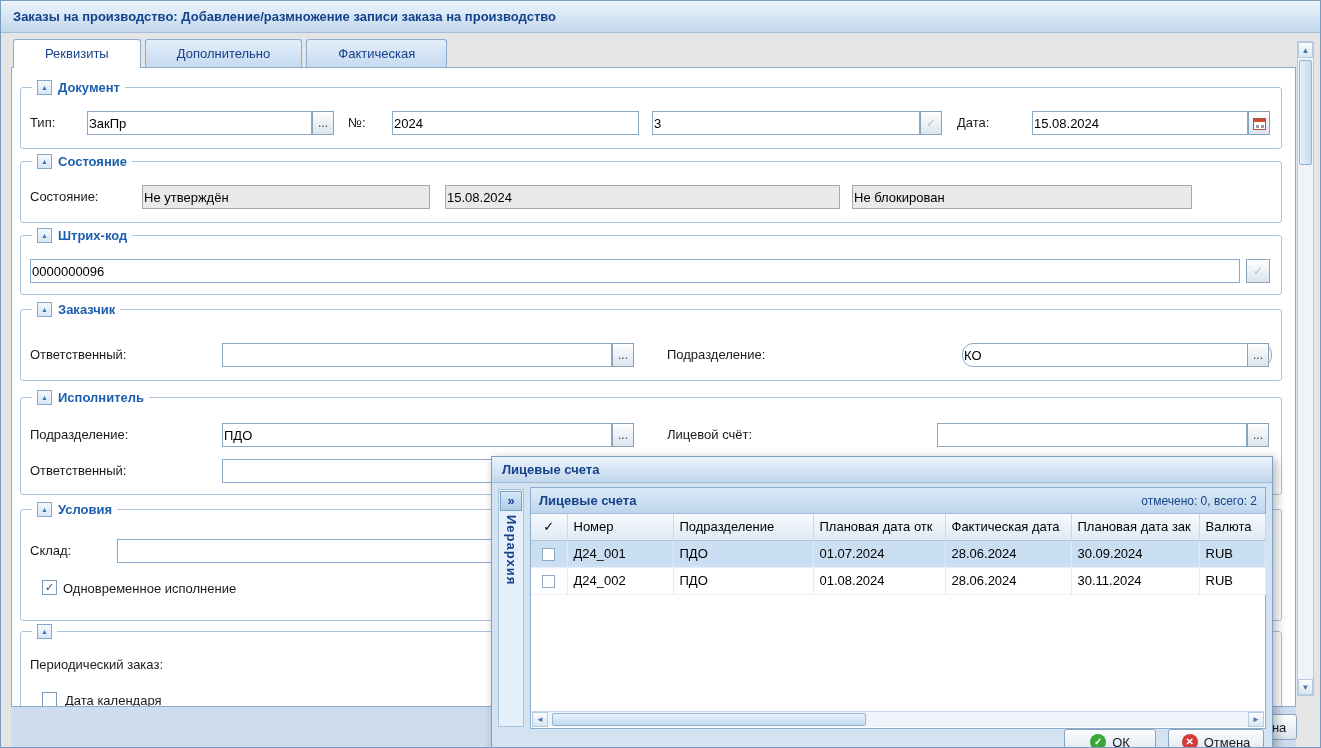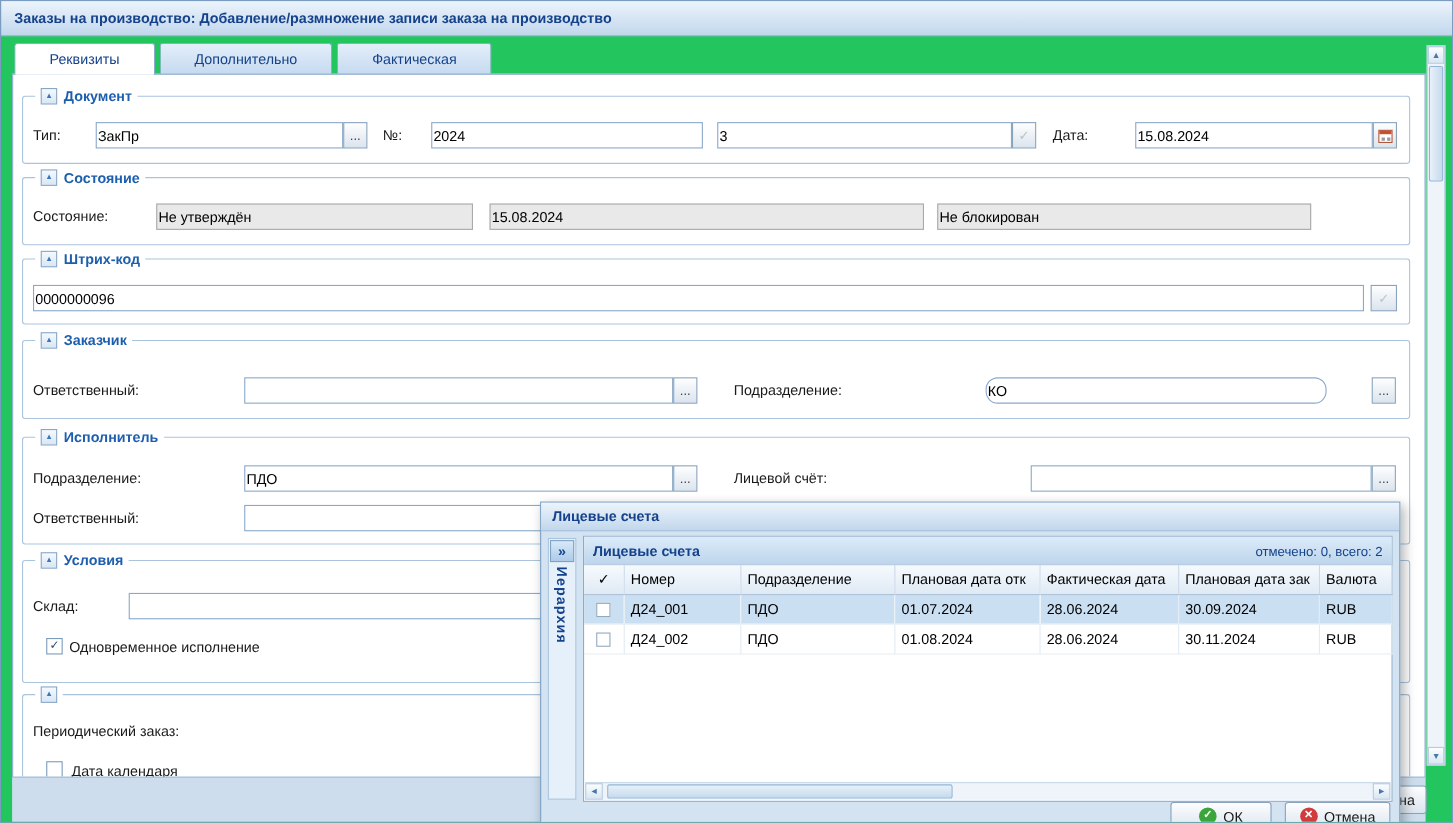--- a/index.html
+++ b/index.html
@@ -1,17 +1,17 @@
 <!DOCTYPE html>
 <html><head>
 <meta charset="utf-8">
 <style>
   *{margin:0;padding:0;box-sizing:border-box}
   body{font-family:"Liberation Sans",sans-serif;font-size:13px;background:#8ea8c4;}
-  .stage{position:relative;width:1321px;height:748px;background:#22c55e;border:1px solid #7a9cc0;overflow:hidden;}
+  .stage{position:relative;width:1321px;height:748px;background:#e5e5e5;border:1px solid #7a9cc0;overflow:hidden;}
   .titlebar{position:absolute;left:0;top:0;width:100%;height:32px;background:linear-gradient(#ecf4fc,#c2d7ec);border-bottom:1px solid #a3bedb;color:#15428b;font-weight:bold;line-height:31px;padding-left:12px;white-space:nowrap;}
   .tabs{position:absolute;left:12px;top:38px;display:flex;gap:4px;z-index:3;}
   .tab{height:28px;line-height:27px;padding:0 31px;border:1px solid #8caccc;border-bottom:none;border-radius:3px 3px 0 0;background:linear-gradient(#e3eefa,#c6daf0);color:#15428b;font-weight:normal;cursor:pointer;white-space:nowrap;}
   .tab.active{background:#fff;height:29px;}
   .content{position:absolute;left:10px;top:66px;width:1285px;height:640px;background:#fff;border:1px solid #8caccc;overflow:hidden;z-index:1;}
   .footer{position:absolute;left:10px;top:706px;width:1285px;height:42px;background:#cddded;z-index:1;}
   .gb{position:absolute;border:1px solid #aac4dd;border-radius:3px;}
   .legend{position:absolute;display:flex;align-items:center;gap:6px;background:#fff;padding:0 5px;height:17px;z-index:2;}
   .gb-title{color:#1d5fae;font-weight:bold;white-space:nowrap;}
   .collapse{width:15px;height:15px;border:1px solid #88a6c6;background:linear-gradient(#f4f9fe,#d8e7f5);color:#3c76b8;font-size:7px;display:flex;align-items:center;justify-content:center;cursor:pointer;flex:0 0 auto;}
@@ -112,21 +112,21 @@
     <div class="legend" style="left:20px;top:233px">
       <span class="collapse">
           <span>▲</span>
         </span>
       <span class="gb-title">Заказчик</span>
     </div>
     <span class="lbl" style="left:18px;top:279px">Ответственный:</span>
     <input class="inp" style="left: 210px; top: 275px; width: 390px;" value="">
     <button class="mbtn" style="left:600px;top:275px"><span>...</span></button>
     <span class="lbl" style="left:655px;top:279px">Подразделение:</span>
-    <input class="inp" style="left: 884px; top: 275px; width: 310px; border-radius: 11px;" value="КО">
+    <input class="inp" style="left: 950px; top: 275px; width: 310px; border-radius: 11px;" value="КО">
     <button class="mbtn" style="left:1235px;top:275px"><span>...</span></button>
 
     <div class="gb" style="left:8px;top:329px;width:1262px;height:98px"></div>
     <div class="legend" style="left:20px;top:321px">
       <span class="collapse">
           <span>▲</span>
         </span>
       <span class="gb-title">Исполнитель</span>
     </div>
     <span class="lbl" style="left:18px;top:359px">Подразделение:</span>

